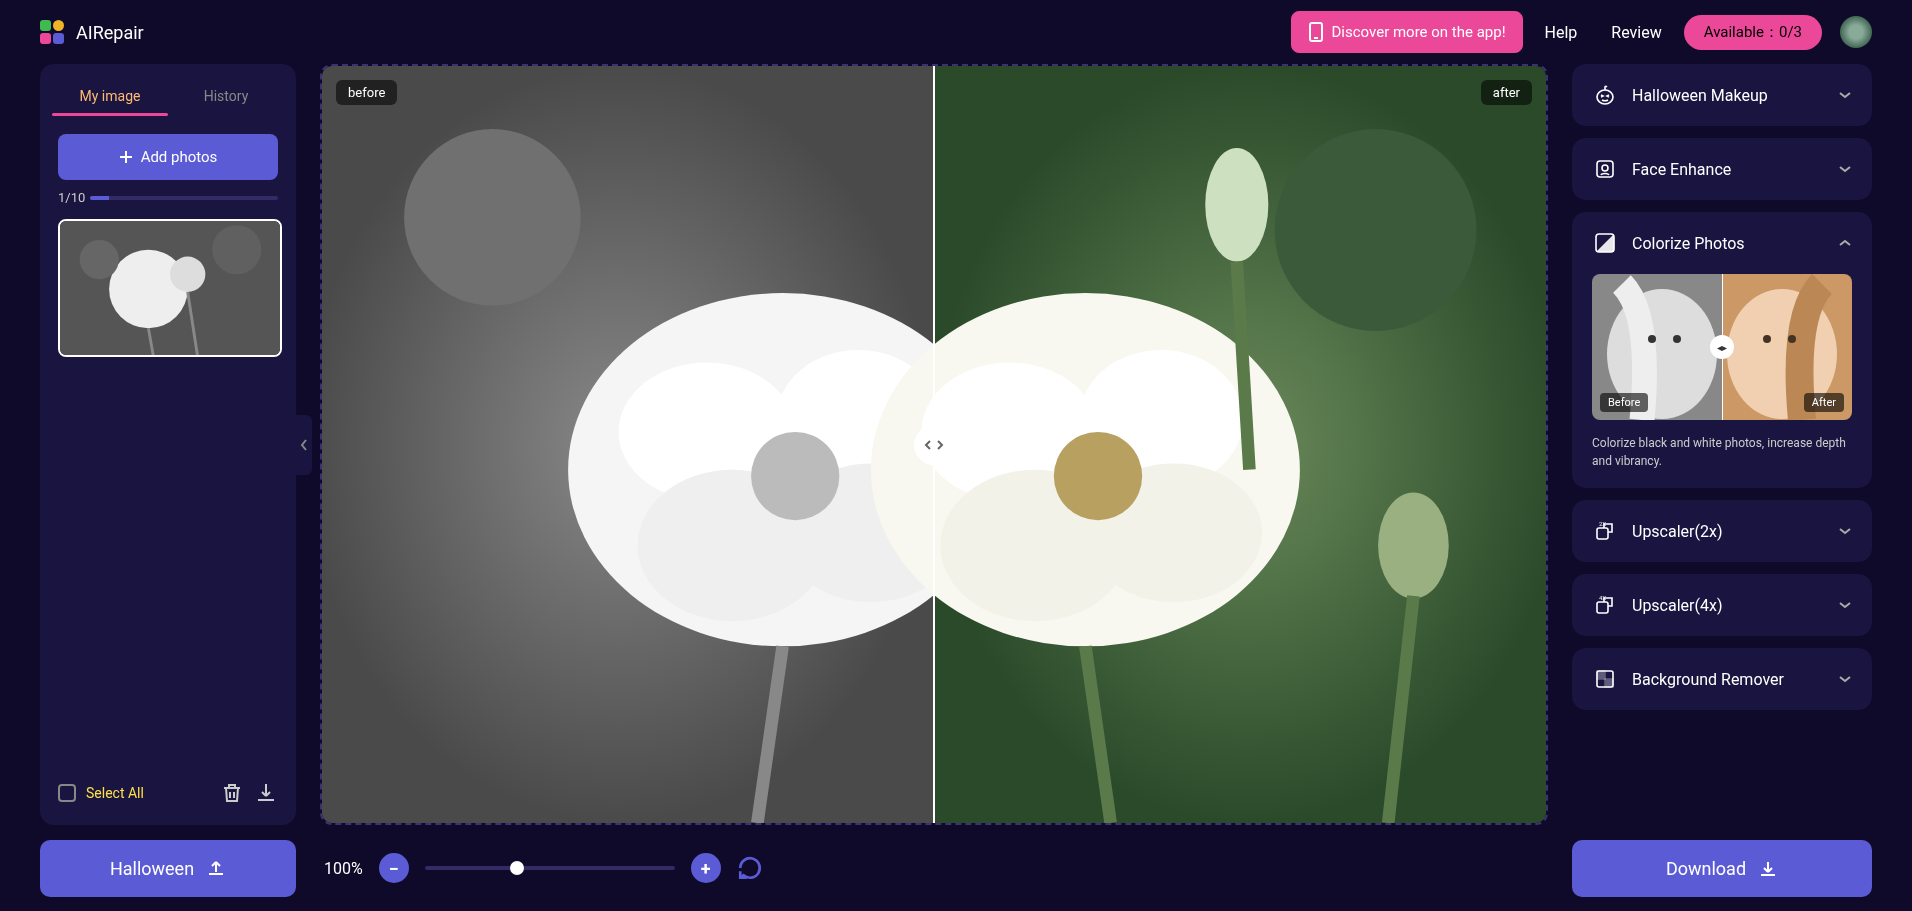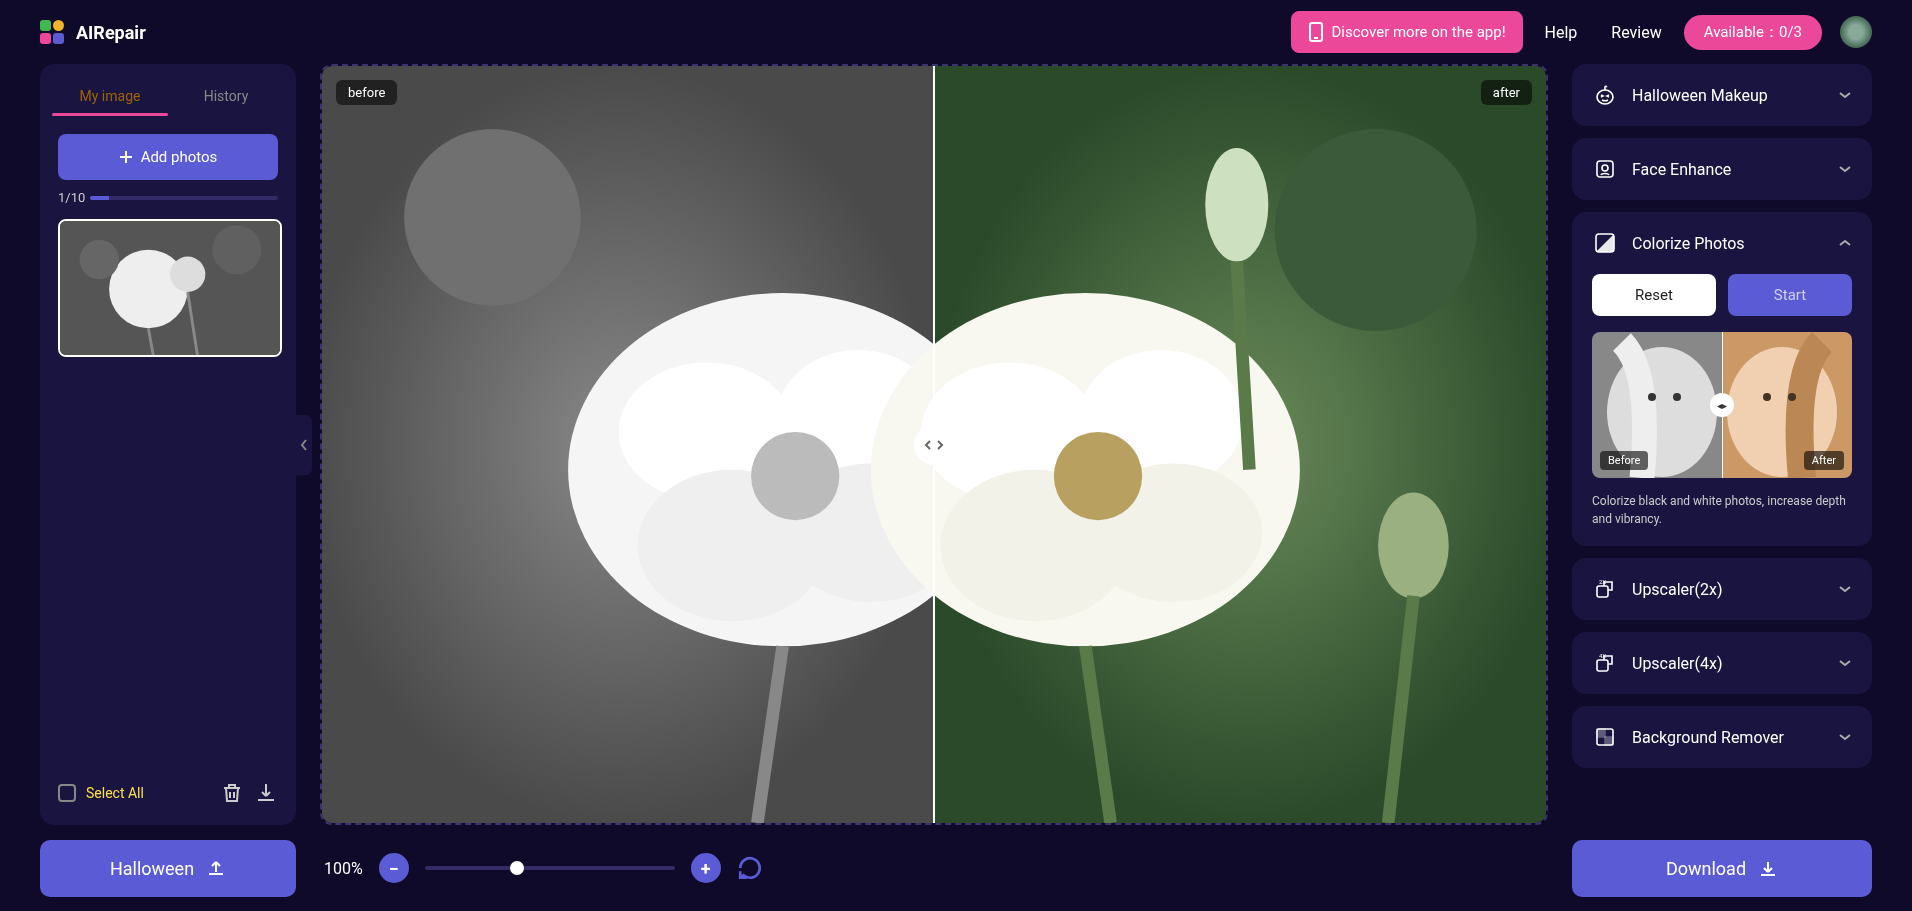--- a/index.html
+++ b/index.html
@@ -5,31 +5,31 @@
 *{margin:0;padding:0;box-sizing:border-box;font-family:-apple-system,BlinkMacSystemFont,"Segoe UI",Roboto,sans-serif}
 body{background:#0f0a2a;color:#fff;width:1912px;height:911px;overflow:hidden;display:flex;flex-direction:column}
 .header{height:64px;display:flex;align-items:center;padding:0 40px;gap:10px}
 .logo-wrap{display:flex;align-items:center;gap:12px;margin-right:auto}
 .logo-mark{width:24px;height:24px;display:grid;grid-template-columns:1fr 1fr;grid-template-rows:1fr 1fr;gap:2px}
 .logo-mark span{border-radius:3px}
 .logo-mark span:nth-child(1){background:#3fb950}
 .logo-mark span:nth-child(2){background:#f0b429;border-radius:50%}
 .logo-mark span:nth-child(3){background:#ec4899}
 .logo-mark span:nth-child(4){background:#5b5bd6}
-.logo-text{font-size:18px;font-weight:700;color:#fff}
+.logo-text{font-size:18px;font-weight:400;color:#fff}
 .pill{border-radius:8px;padding:10px 16px;font-size:15px;display:flex;align-items:center;gap:8px;cursor:pointer;white-space:nowrap}
 .pill.pink{background:#ec4899;color:#fff;border:1px solid #ec4899}
-.pill.pink-outline{background:#ec4899;color:#ffffff;border-radius:20px;padding:8px 20px}
+.pill.pink-outline{background:#ec4899;color:#000000;border-radius:20px;padding:8px 20px}
 .hdr-link{color:#fff;font-size:16px;padding:10px 12px;cursor:pointer}
 .avatar{width:32px;height:32px;border-radius:50%;background:radial-gradient(circle,#8a9 30%,#465 70%);margin-left:8px}
 .main{flex:1;display:flex;gap:24px;padding:0 40px;min-height:0}
 .sidebar{width:256px;background:#1a1440;border-radius:14px;display:flex;flex-direction:column;padding:12px;position:relative}
 .tabs{display:flex;position:relative}
 .tab{flex:1;text-align:center;padding:12px 0;font-size:14px;color:#888;cursor:pointer}
-.tab.active{color:#a16207}
+.tab.active{color:#fdba74}
 .tab-underline{position:absolute;bottom:0;left:0;width:50%;height:3px;background:#ec4899;border-radius:2px}
 .add-photos{margin:18px 6px 10px;background:#5b5bd6;border-radius:8px;padding:14px 16px;display:flex;align-items:center;justify-content:center;gap:8px;font-size:15px;cursor:pointer}
 .count-row{padding:0 6px;display:flex;align-items:center;gap:5px;font-size:13px;color:#ccc}
 .count-bar{flex:1;height:4px;background:#332a66;border-radius:2px;overflow:hidden}
 .count-bar-fill{width:10%;height:100%;background:#5b5bd6}
 .thumb{margin:14px 6px;width:224px;height:138px;border:2px solid #fff;border-radius:8px;overflow:hidden;cursor:pointer}
 .thumb svg{width:100%;height:100%;display:block}
 .sidebar-footer{margin-top:auto;display:flex;align-items:center;gap:10px;padding:8px 6px}
 .chk{width:18px;height:18px;border:2px solid #888;border-radius:4px;cursor:pointer}
 .select-all{font-size:14px;color:#fde047;margin-right:auto}
@@ -243,24 +243,20 @@
               <rect x="2" y="2" width="18" height="18" rx="3" fill="none" stroke="#fff" stroke-width="1.6"></rect>
               <path d="M2 20 L20 2 L20 20 Z" fill="#fff" opacity="0.9"></path>
             </svg>
           </span>
         <span class="tool-title">Colorize Photos</span>
         <svg class="chev" width="14" height="8" viewBox="0 0 14 8" fill="none" stroke="currentColor" stroke-width="2">
             <path d="M2 6l5-4 5 4"></path>
           </svg>
       </div>
       <div class="tool-body">
-        <div class="btn-row">
-          <div class="btn reset">Reset</div>
-          <div class="btn start">Start</div>
-        </div>
         <div class="preview">
           <svg viewBox="0 0 260 146" preserveAspectRatio="xMidYMid slice">
             <rect x="0" y="0" width="130" height="146" fill="#888"></rect>
             <rect x="130" y="0" width="130" height="146" fill="#c96"></rect>
             <ellipse cx="70" cy="80" rx="55" ry="65" fill="#ddd"></ellipse>
             <ellipse cx="190" cy="80" rx="55" ry="65" fill="#f0d0b0"></ellipse>
             <path d="M30 10 Q60 40 50 146" stroke="#eee" stroke-width="25" fill="none"></path>
             <path d="M230 10 Q200 40 210 146" stroke="#b85" stroke-width="28" fill="none"></path>
             <circle cx="60" cy="65" r="4" fill="#333"></circle>
               <circle cx="85" cy="65" r="4" fill="#333"></circle>

